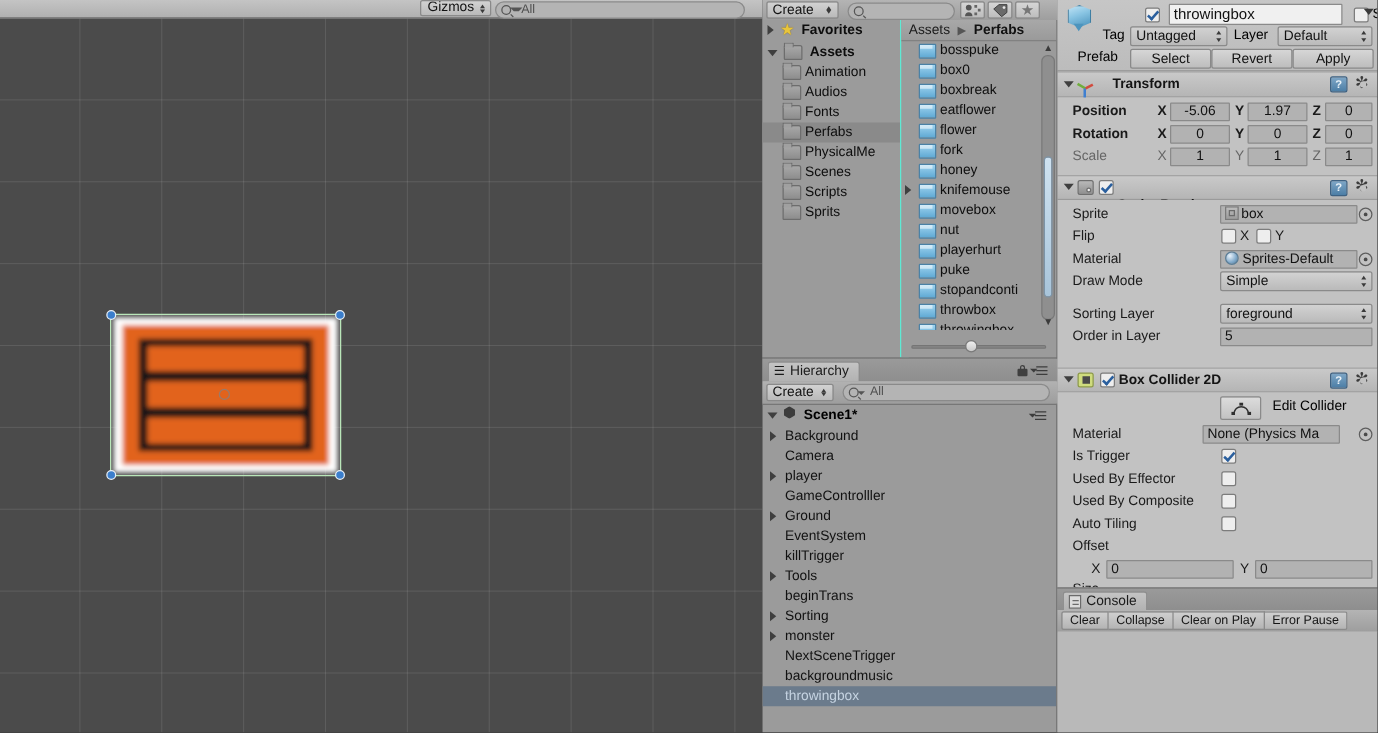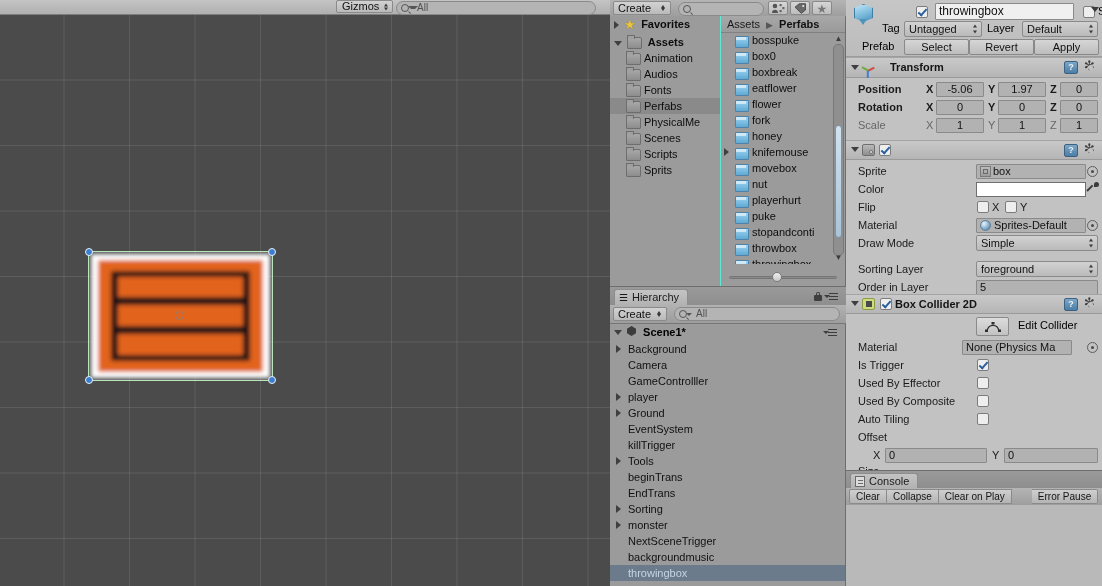--- a/index.html
+++ b/index.html
@@ -233,21 +233,21 @@
   #con-body{position:absolute;left:0;top:34px;right:0;bottom:0;background:#b9b9b9;}
   .con-ico{display:inline-block;width:10px;height:11px;background:#dcdcdc;border:1px solid #6b6b6b;box-sizing:border-box;position:relative;vertical-align:-2px;}
   .con-ico:before,.con-ico:after{content:"";position:absolute;left:2px;height:1px;background:#6b6b6b;width:5px;}
   .con-ico:before{top:3px}.con-ico:after{top:6px}
   .seg{display:flex;height:15px;}
   .seg .sgbtn{
     background:linear-gradient(#cfcfcf,#b4b4b4);border:1px solid #8a8a8a;border-left:none;
     box-sizing:border-box;height:15px;line-height:13px;padding:0 6px;font-size:10px;color:#151515;white-space:nowrap;
   }
   .seg .sgbtn:first-child{border-left:1px solid #8a8a8a;border-radius:2px 0 0 2px;}
-  .seg .sgbtn:last-child{border-radius:0 2px 2px 0;margin-left:20px;}
+  .seg .sgbtn:last-child{border-radius:0 2px 2px 0;}
 </style>
 </head>
 <body>
 
 <div class="pane" id="scene">
   <div id="scene-grid"></div>
 
   <div class="sel-outline"></div>
   <div id="box-sprite">
     <svg width="183" height="128" viewBox="0 0 183 128">
@@ -412,28 +412,27 @@
       <span>Scene1*</span>
       <span class="opts" style="position:absolute;right:6px;top:5px;">
           <i></i>
           <i></i>
           <i></i>
         </span>
     </div>
     <div id="hier-items">
         <div class="h-row"><span class="tri arr"></span><span>Background</span></div>
         <div class="h-row"><span>Camera</span></div>
+        <div class="h-row"><span class="tri arr"></span><span>player</span></div>
         <div class="h-row"><span>GameControlller</span></div>
-        <div class="h-row"><span class="tri arr"></span><span>player</span></div>
         <div class="h-row"><span class="tri arr"></span><span>Ground</span></div>
         <div class="h-row"><span>EventSystem</span></div>
         <div class="h-row"><span>killTrigger</span></div>
         <div class="h-row"><span class="tri arr"></span><span>Tools</span></div>
         <div class="h-row"><span>beginTrans</span></div>
-        <div class="h-row"><span>EndTrans</span></div>
         <div class="h-row"><span class="tri arr"></span><span>Sorting</span></div>
         <div class="h-row"><span class="tri arr"></span><span>monster</span></div>
         <div class="h-row"><span>NextSceneTrigger</span></div>
         <div class="h-row"><span>backgroundmusic</span></div>
         <div class="h-row sel"><span>throwingbox</span></div>
       </div>
   </div>
 </div>
 
 <div class="pane" id="inspector">
@@ -525,25 +524,20 @@
     <span class="gear-ico" style="right:6px;top:3px;"></span>
   </div>
 
   <div style="position:relative;height:132px;background:#c2c2c2;padding-top:2px;">
     <div class="insp-row">
       <span class="ilabel" style="position:absolute;left:12px;">Sprite</span>
       <div class="ufield" style="position:absolute;left:130px;top:2px;width:110px;">
         <span class="obj-ico"></span><span>box</span>
       </div>
       <span class="radio-ico" style="right:4px;top:4px;"></span>
-    </div>
-    <div class="insp-row">
-      <span class="ilabel" style="position:absolute;left:12px;">Color</span>
-      <div style="position:absolute;left:130px;top:2px;width:110px;height:15px;background:#fff;border:1px solid #6f6f6f;box-sizing:border-box;"></div>
-      <span class="eyedrop" style="right:3px;top:2px;"></span>
     </div>
     <div class="insp-row">
       <span class="ilabel" style="position:absolute;left:12px;">Flip</span>
       <span class="ucheck" style="position:absolute;left:131px;top:3px;"></span>
       <span class="ilabel" style="position:absolute;left:146px;">X</span>
       <span class="ucheck" style="position:absolute;left:159px;top:3px;"></span>
       <span class="ilabel" style="position:absolute;left:174px;">Y</span>
     </div>
     <div class="insp-row">
       <span class="ilabel" style="position:absolute;left:12px;">Material</span>

